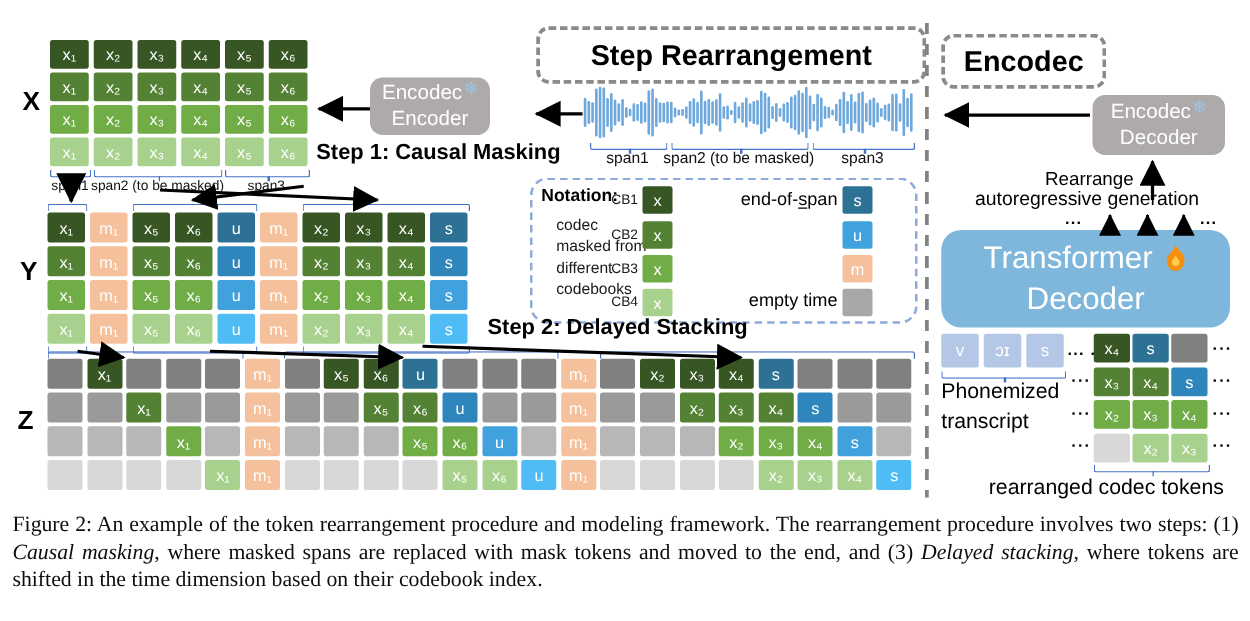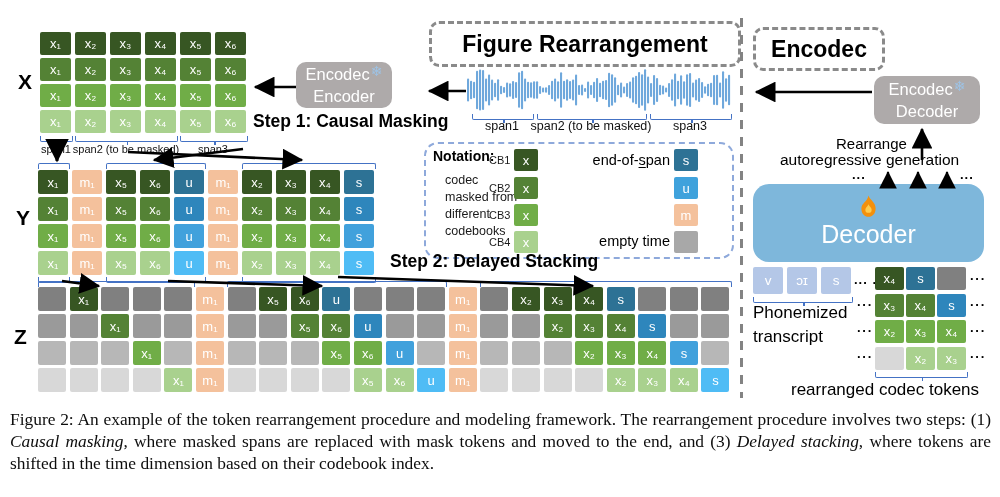--- a/index.html
+++ b/index.html
@@ -84,21 +84,21 @@
   <div class="abs brb tick" style="left:180px;top:136px;width:66px;"></div>
   <div class="abs spanlab" style="left:56px;top:143px;">span1</div>
   <div class="abs spanlab" style="left:126px;top:143px;">span2 (to be masked)</div>
   <div class="abs spanlab" style="left:213px;top:143px;">span3</div>
 
   <div class="abs graybox" style="left:296px;top:62px;width:96px;height:46px;">
     <div><span>Encodec</span><span class="snow">❄</span></div>
     <div>Encoder</div>
   </div>
 
-  <div class="abs dashbox" style="left:429px;top:21px;width:306px;height:40px;">Figure Rearrangement</div>
+  <div class="abs dashbox" style="left:429px;top:21px;width:306px;height:40px;">Step Rearrangement</div>
 
   <svg class="abs" style="left:466px;top:68px;" width="266" height="44">
       <g fill="#6FA8DC">
         <rect x="1" y="10.487102851616942" width="2.1" height="23.025794296766115" rx="1"></rect>
         <rect x="4" y="12.83346714929851" width="2.1" height="18.33306570140298" rx="1"></rect>
         <rect x="7" y="13.815010172483642" width="2.1" height="16.369979655032715" rx="1"></rect>
         <rect x="10" y="2.7815434246972757" width="2.1" height="38.43691315060545" rx="1"></rect>
         <rect x="13" y="1.457331713769893" width="2.1" height="41.085336572460214" rx="1"></rect>
         <rect x="16" y="2.0045028884127056" width="2.1" height="39.99099422317459" rx="1"></rect>
         <rect x="19" y="10.385153309338975" width="2.1" height="23.22969338132205" rx="1"></rect>
@@ -373,20 +373,21 @@
     <div><span>Encodec</span><span class="snow">❄</span></div>
     <div>Decoder</div>
   </div>
   <div class="abs small-lab" style="left:836px;top:135px;">Rearrange</div>
   <div class="abs small-lab" style="left:780px;top:151px;font-size:15.5px;">autoregressive generation</div>
   <div class="abs dots" style="left:852px;top:167px;">...</div>
   <div class="abs dots" style="left:960px;top:167px;">...</div>
 
   <div class="abs tbox" style="left:753px;top:184px;width:231px;height:78px;">
     <div style="display:flex;align-items:center;gap:9px;">
+      <span>Transformer</span>
       <svg width="19" height="23" viewBox="0 0 24 28">
         <path fill="#F4900C" d="M12 0c1.4 5.4 9 8.2 9 16.4C21 22.8 17 27 12 27S3 22.8 3 16.4C3 9.6 10.6 7.8 12 0z"></path>
         <path fill="#FFCC4D" d="M12 11c.9 3 4 3.9 4 7a4 4 0 0 1-8 0c0-3.1 3.1-4 4-7z"></path>
       </svg>
     </div>
     <div>Decoder</div>
   </div>
 
   <div class="abs phon" style="left:753px;top:267px;">v</div>
   <div class="abs phon" style="left:787px;top:267px;">ɔɪ</div>

